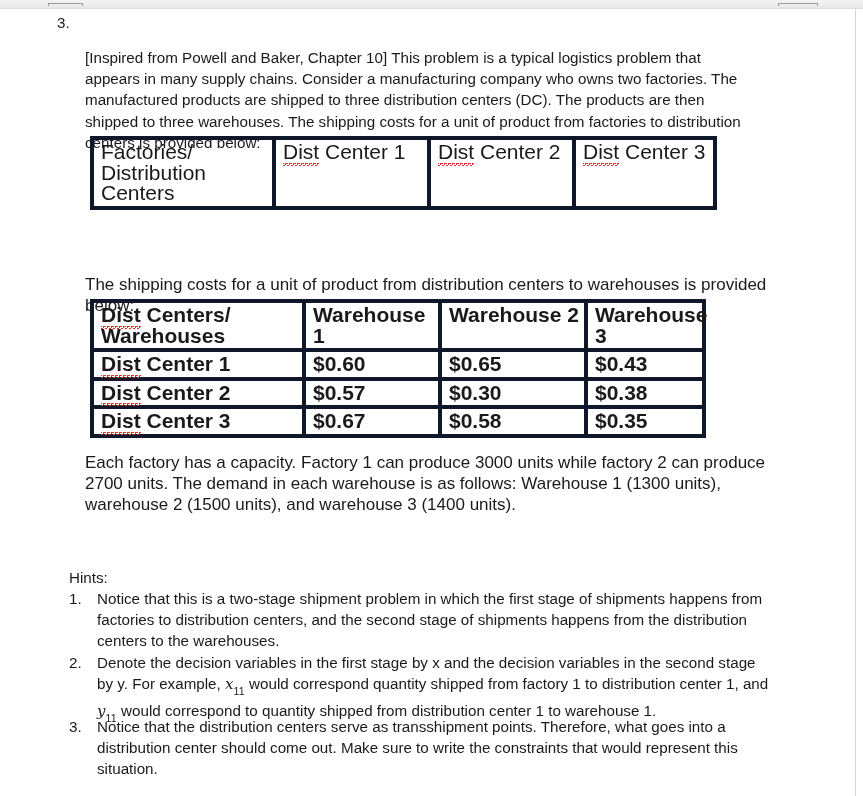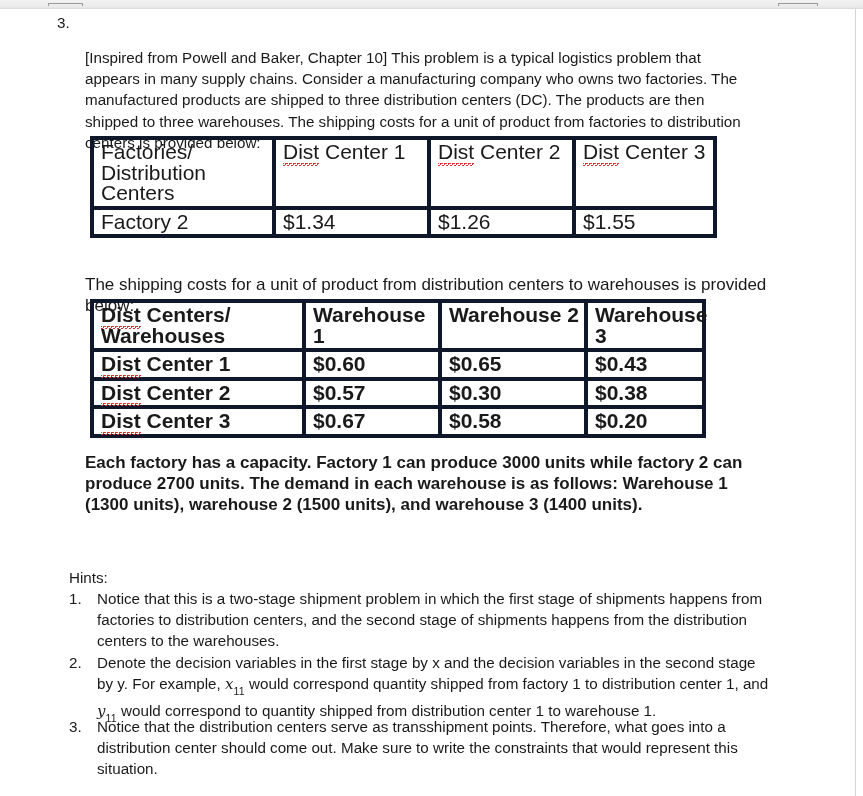--- a/index.html
+++ b/index.html
@@ -217,26 +217,20 @@
         <col class="c2">
         <col class="c3">
     </colgroup>
     <tbody>
       <tr>
         <td class="header-cell">Factories/ Distribution Centers</td>
         <td class="header-cell"><span class="squiggle">Dist</span><span> Center 1</span></td>
         <td class="header-cell"><span class="squiggle">Dist</span><span> Center 2</span></td>
         <td class="header-cell"><span class="squiggle">Dist</span><span> Center 3</span></td>
       </tr>
-      <tr>
-        <td>Factory 2</td>
-        <td>$1.34</td>
-        <td>$1.26</td>
-        <td>$1.55</td>
-      </tr>
     </tbody>
   </table>
 
   <div class="para" style="top: 232px;">The shipping costs for a unit of product from distribution centers to warehouses is provided below:</div>
 
   <table class="cost-table" id="table-dc-warehouses">
     <colgroup>
       <col class="c0">
         <col class="c1">
         <col class="c2">
@@ -258,26 +252,26 @@
       <tr>
         <td><span class="squiggle">Dist</span><span> Center 2</span></td>
         <td>$0.57</td>
         <td>$0.30</td>
         <td>$0.38</td>
       </tr>
       <tr>
         <td><span class="squiggle">Dist</span><span> Center 3</span></td>
         <td>$0.67</td>
         <td>$0.58</td>
-        <td>$0.20</td>
+        <td>$0.35</td>
       </tr>
     </tbody>
   </table>
 
-  <div class="para" style="top: 410px; font-weight: bold;">Each factory has a capacity. Factory 1 can produce 3000 units while factory 2 can produce 2700 units. The demand in each warehouse is as follows: Warehouse 1 (1300 units), warehouse 2 (1500 units), and warehouse 3 (1400 units).</div>
+  <div class="para" style="top: 410px;">Each factory has a capacity. Factory 1 can produce 3000 units while factory 2 can produce 2700 units. The demand in each warehouse is as follows: Warehouse 1 (1300 units), warehouse 2 (1500 units), and warehouse 3 (1400 units).</div>
 
 
   <div id="hints-label">Hints:</div>
 
   <div class="hint-item" id="hint-1">
     <div class="hint-number">1.</div>
     <div class="hint-text">Notice that this is a two-stage shipment problem in which the first stage of shipments happens from factories to distribution centers, and the second stage of shipments happens from the distribution centers to the warehouses.</div>
   </div>
 
   <div class="hint-item" id="hint-2">

